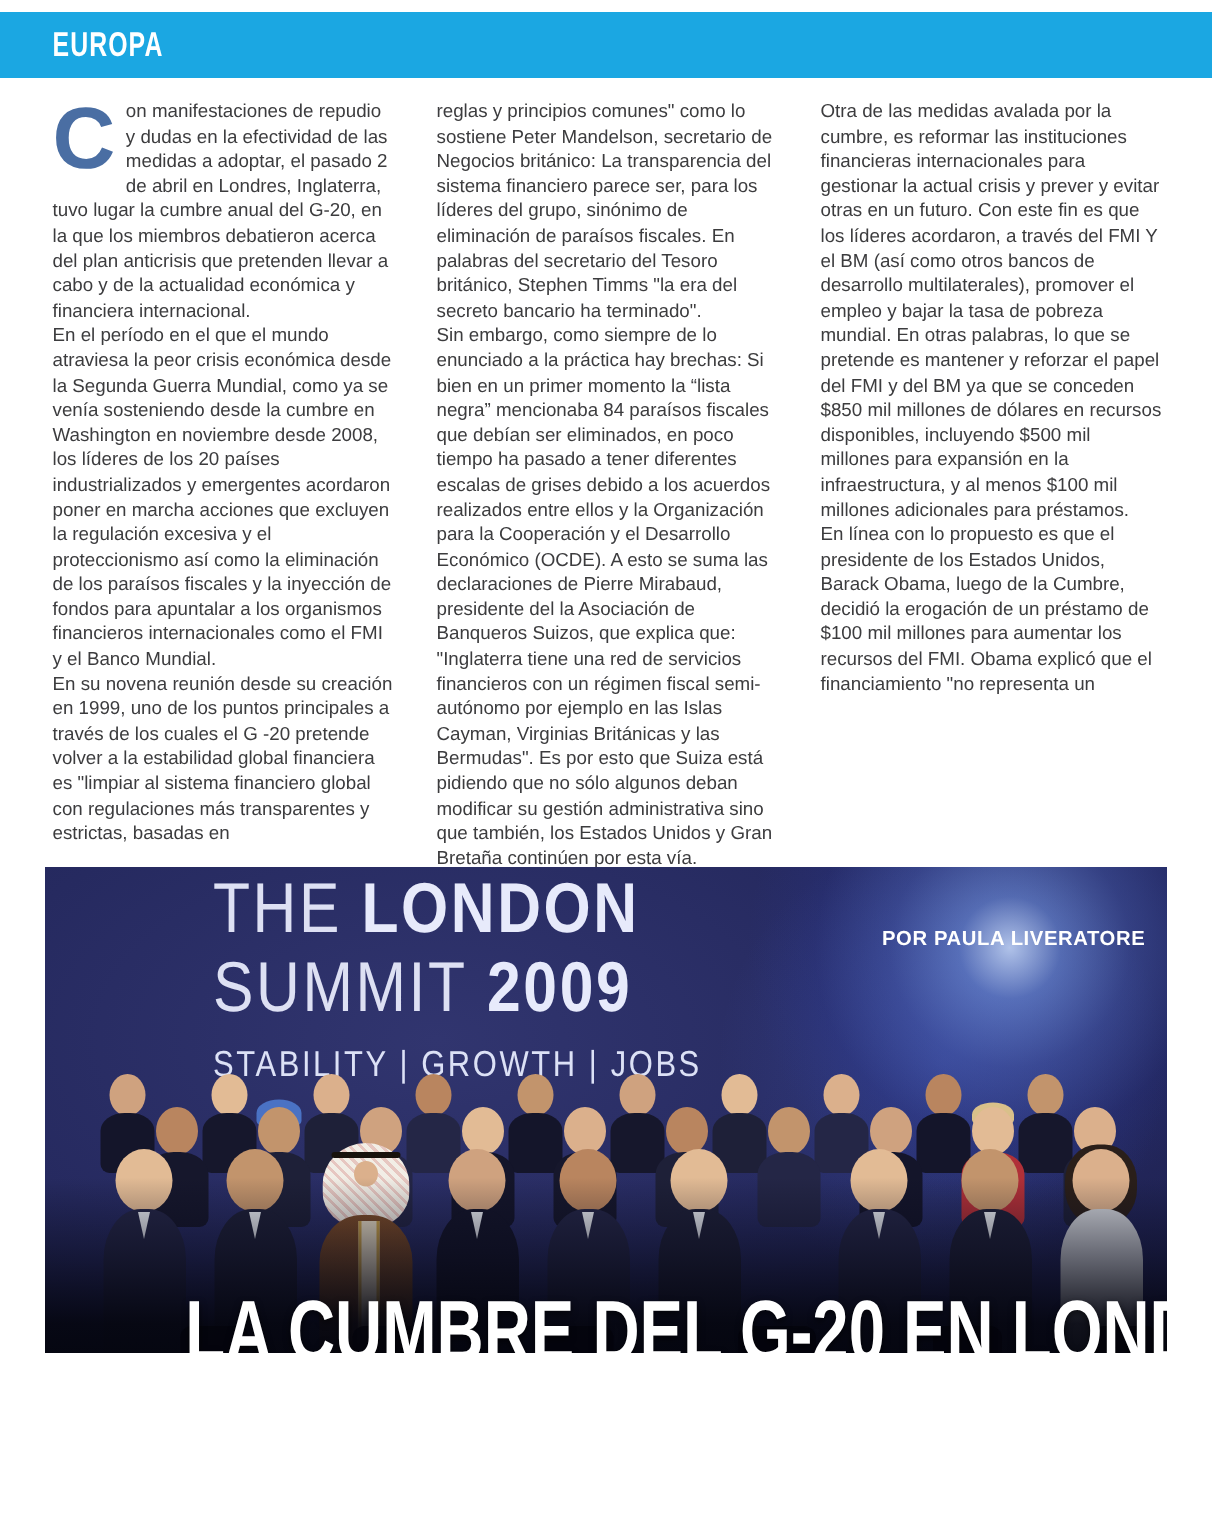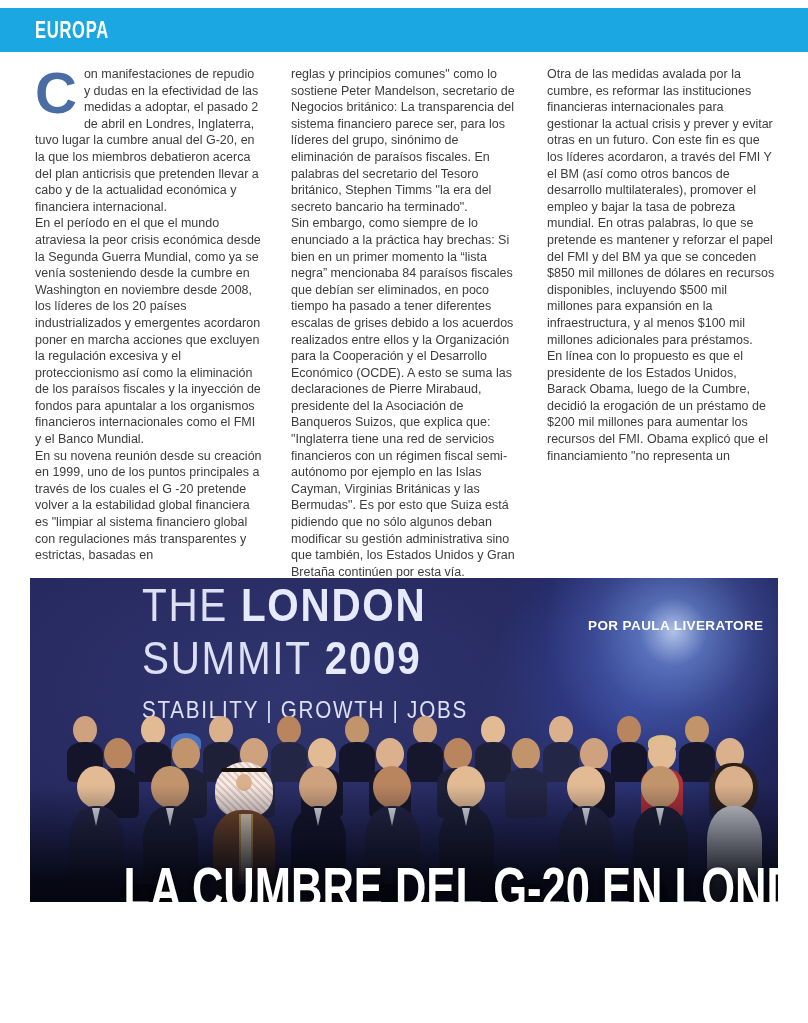--- a/index.html
+++ b/index.html
@@ -69,21 +69,21 @@
       <p><span class="dropcap">C</span><span>on manifestaciones de repudio y dudas en la efectividad de las medidas a adoptar, el pasado 2 de abril en Londres, Inglaterra, tuvo lugar la cumbre anual del G-20, en la que los miembros debatieron acerca del plan anticrisis que pretenden llevar a cabo y de la actualidad económica y financiera internacional.</span></p>
       <p>En el período en el que el mundo atraviesa la peor crisis económica desde la Segunda Guerra Mundial, como ya se venía sosteniendo desde la cumbre en Washington en noviembre desde 2008, los líderes de los 20 países industrializados y emergentes acordaron poner en marcha acciones que excluyen la regulación excesiva y el proteccionismo así como la eliminación de los paraísos fiscales y la inyección de fondos para apuntalar a los organismos financieros internacionales como el FMI y el Banco Mundial.</p>
       <p>En su novena reunión desde su creación en 1999, uno de los puntos principales a través de los cuales el G -20 pretende volver a la estabilidad global financiera es "limpiar al sistema financiero global con regulaciones más transparentes y estrictas, basadas en</p>
     </div>
     <div class="col">
       <p>reglas y principios comunes" como lo sostiene Peter Mandelson, secretario de Negocios británico: La transparencia del sistema financiero parece ser, para los líderes del grupo, sinónimo de eliminación de paraísos fiscales. En palabras del secretario del Tesoro británico, Stephen Timms "la era del secreto bancario ha terminado".</p>
       <p>Sin embargo, como siempre de lo enunciado a la práctica hay brechas: Si bien en un primer momento la “lista negra” mencionaba 84 paraísos fiscales que debían ser eliminados, en poco tiempo ha pasado a tener diferentes escalas de grises debido a los acuerdos realizados entre ellos y la Organización para la Cooperación y el Desarrollo Económico (OCDE). A esto se suma las declaraciones de Pierre Mirabaud, presidente del la Asociación de Banqueros Suizos, que explica que: "Inglaterra tiene una red de servicios financieros con un régimen fiscal semi-autónomo por ejemplo en las Islas Cayman, Virginias Británicas y las Bermudas". Es por esto que Suiza está pidiendo que no sólo algunos deban modificar su gestión administrativa sino que también, los Estados Unidos y Gran Bretaña continúen por esta vía.</p>
     </div>
     <div class="col">
       <p>Otra de las medidas avalada por la cumbre, es reformar las instituciones financieras internacionales para gestionar la actual crisis y prever y evitar otras en un futuro. Con este fin es que los líderes acordaron, a través del FMI Y el BM (así como otros bancos de desarrollo multilaterales), promover el empleo y bajar la tasa de pobreza mundial. En otras palabras, lo que se pretende es mantener y reforzar el papel del FMI y del BM ya que se conceden $850 mil millones de dólares en recursos disponibles, incluyendo $500 mil millones para expansión en la infraestructura, y al menos $100 mil millones adicionales para préstamos.</p>
-      <p>En línea con lo propuesto es que el presidente de los Estados Unidos, Barack Obama, luego de la Cumbre, decidió la erogación de un préstamo de $200 mil millones para aumentar los recursos del FMI. Obama explicó que el financiamiento "no representa un</p>
+      <p>En línea con lo propuesto es que el presidente de los Estados Unidos, Barack Obama, luego de la Cumbre, decidió la erogación de un préstamo de $100 mil millones para aumentar los recursos del FMI. Obama explicó que el financiamiento "no representa un</p>
     </div>
   </div>
 
   <div class="photo">
     <div class="logo">
       <div class="l1"><span class="light">THE</span>&nbsp;<span class="bold">LONDON</span></div>
       <div class="l2"><span class="light">SUMMIT</span>&nbsp;<span class="bold">2009</span></div>
       <div class="tagline">STABILITY | GROWTH | JOBS</div>
     </div>
     <span class="byline">POR PAULA LIVERATORE</span>

